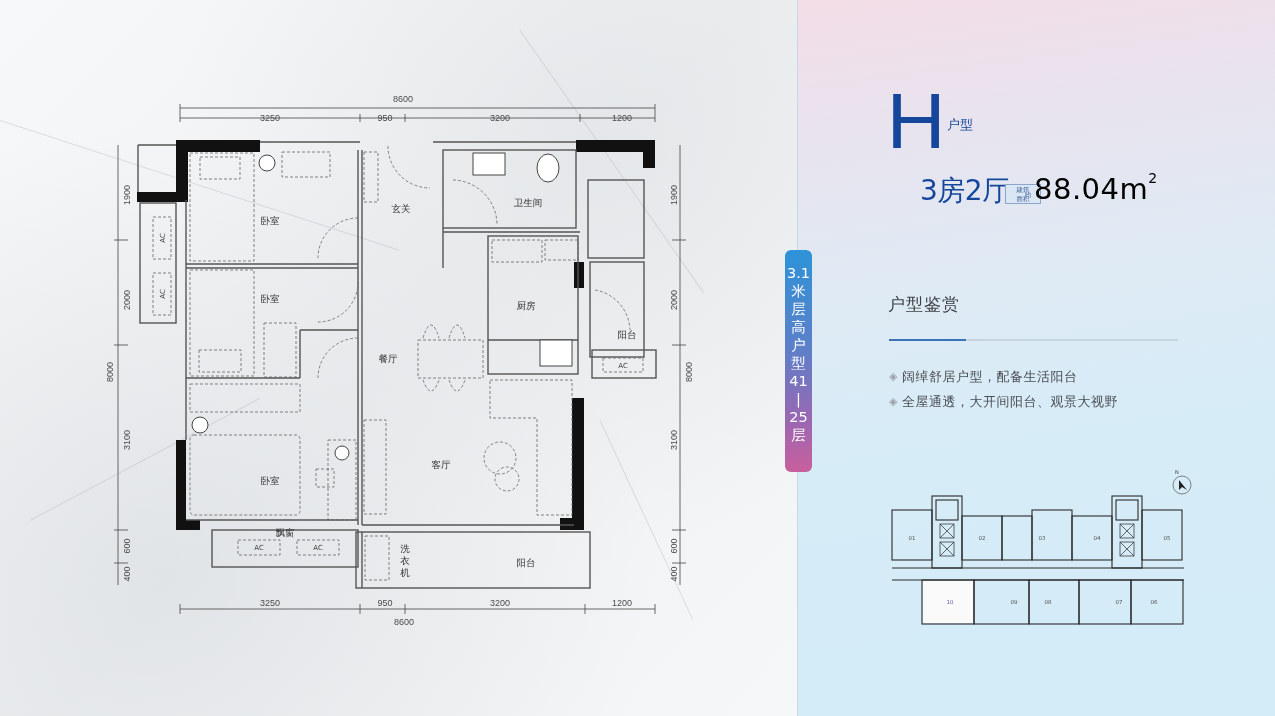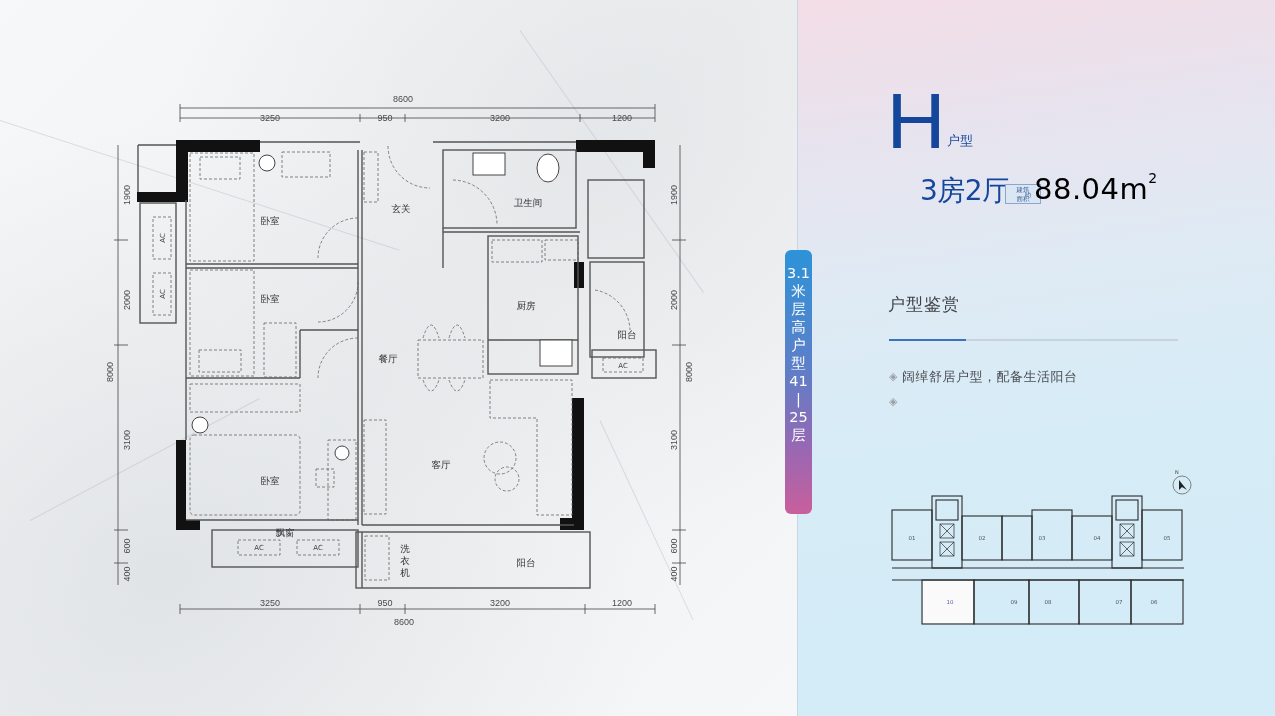--- a/index.html
+++ b/index.html
@@ -25,33 +25,33 @@
     position: absolute; left: 797px; top: 0; width: 478px; height: 716px;
     background: linear-gradient(172deg, #f3dde6 0%, #e8e3ee 18%, #dfeaf4 38%, #d6ecf7 60%, #d3ecf8 100%);
     border-left: 1px solid #c8d7e6;
   }
   .type-letter {
     position: absolute; left: 888px; top: 86px;
     font-family: "Liberation Sans", sans-serif;
     font-size: 78px; line-height: 70px; color: #14479c; font-weight: 400;
     transform: scaleX(1.05);
   }
-  .type-suffix { position: absolute; left: 947px; top: 116px; font-size: 13px; color: #14479c; margin-top: 16px; }
+  .type-suffix { position: absolute; left: 947px; top: 116px; font-size: 13px; color: #14479c; }
   .rooms { position: absolute; left: 888px; top: 172px; font-size: 28px; color: #14479c; letter-spacing: -0.5px; margin-left: 32px; }
   .area-tag {
     position: absolute; left: 1005px; top: 184px; width: 36px; height: 20px;
     border: 1px solid #8aa6cc; background: #dbe6f4; color: #3b5f96;
     font-size: 6.5px; line-height: 9px; text-align: center; padding-top: 1px;
   }
   .area-approx { position: absolute; left: 1025px; top: 191px; font-size: 6px; color: #3b5f96; }
   .area-value { position: absolute; left: 1034px; top: 172px; font-size: 29px; color: #000000; letter-spacing: 0.5px; }
   .area-value sup { font-size: 14px; vertical-align: top; position: relative; top: -2px; }
 
   .badge {
-    position: absolute; left: 785px; top: 250px; width: 27px; height: 264px;
+    position: absolute; left: 785px; top: 250px; width: 27px; height: 222px;
     border-radius: 6px;
     background: linear-gradient(180deg, #2d93d8 0%, #5d7fc8 45%, #9768b3 75%, #c95f9c 100%);
     color: #fff; font-size: 14.5px; line-height: 18px; text-align: center; padding-top: 14px;
   }
   .badge span { display: block; }
 
   .section-title { position: absolute; left: 888px; top: 293px; font-size: 17px; color: #3d3f44; letter-spacing: 1px; font-family: Liberation Mono, monospace; }
   .divider { position: absolute; left: 889px; top: 339px; width: 289px; height: 2px; background: #c7d3de; }
   .divider-accent { position: absolute; left: 889px; top: 339px; width: 77px; height: 2px; background: #3b73b9; }
 
@@ -302,20 +302,21 @@
 <div class="divider"></div>
 <div class="divider-accent"></div>
 
 <ul class="features">
   <li>
       <span class="dia">◈</span>
       <span>阔绰舒居户型，配备生活阳台</span>
     </li>
   <li>
       <span class="dia">◈</span>
+      <span>全屋通透，大开间阳台、观景大视野</span>
     </li>
 </ul>
 
 <svg class="compass" viewBox="0 0 28 28">
   <text x="8" y="6" font-size="5" fill="#444">N</text>
   <circle cx="15" cy="17" r="9" fill="none" stroke="#666" stroke-width="0.8"></circle>
   <path d="M12 12 L20 22 L15 19 L12 22 Z" fill="#222"></path>
 </svg>
 
 <svg class="site-plan" viewBox="0 0 310 140">

